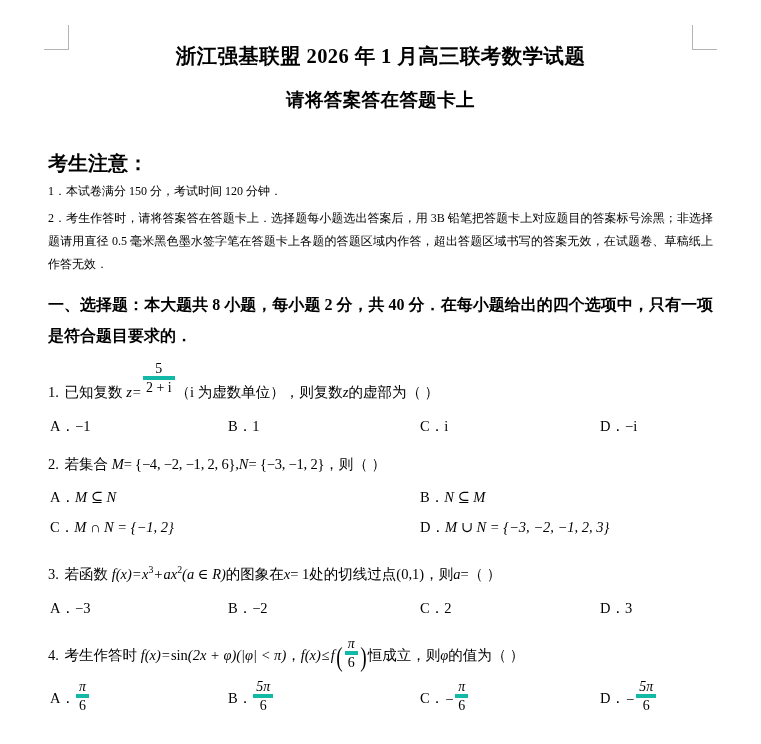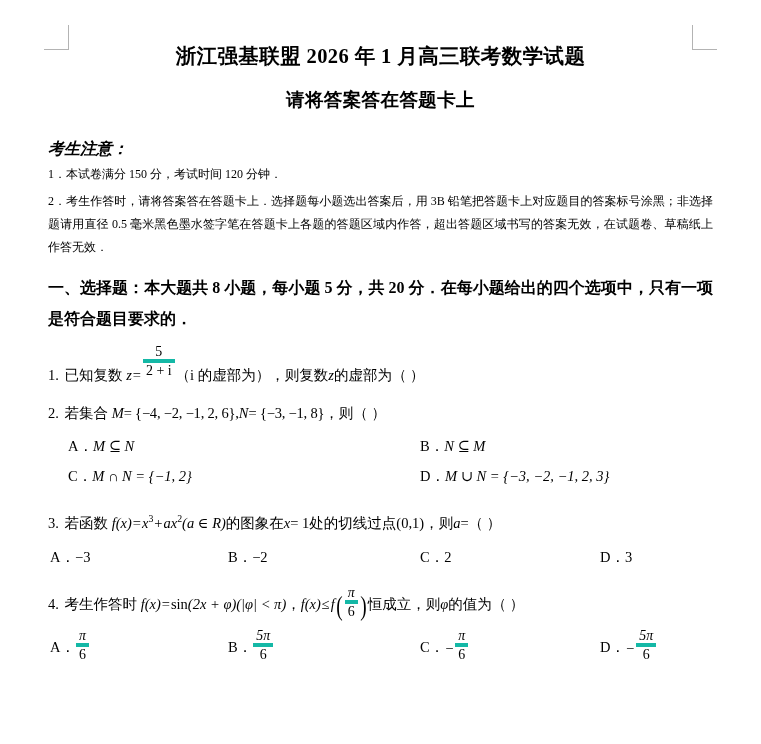--- a/index.html
+++ b/index.html
@@ -50,25 +50,24 @@
     letter-spacing: 0.4px;
     margin-top: 20px;
     line-height: 1.2;
   }
 
   .content {
     margin: 0 48px 0 48px;
   }
 
   .notice-heading {
-    font-size: 16px;
-    font-weight: bold;
-    margin-top: 28px;
+    font-size: 20px;
+    font-weight: bold;
+    margin-top: 40px;
     line-height: 1.25;
-    font-style: italic;
   }
   .notice-item {
     font-size: 12px;
     font-weight: normal;
     line-height: 1.92;
     text-align: justify;
     margin-top: 4px;
   }
   .section-heading {
     font-size: 16px;
@@ -107,21 +106,21 @@
 
   
   .opt-grid {
     position: relative;
     margin-top: 12px;
   }
   .opt-row {
     position: relative;
     height: 30px;
   }
-  .opt-row .col1 { position: absolute; left: 20px;   top: 0; white-space: nowrap; text-align: center; }
+  .opt-row .col1 { position: absolute; left: 2px;   top: 0; white-space: nowrap; text-align: center; }
   .opt-row .col2 { position: absolute; left: 372px; top: 0; white-space: nowrap; }
 
   
   .options.tall { height: 46px; }
   .options.tall .opt { top: -10px; }
 
   
   .mi {
     font-family: "Liberation Serif", "DejaVu Serif", serif;
     font-style: italic;
@@ -185,35 +184,41 @@
     <div class="doc-title">浙江强基联盟 2026 年 1 月高三联考数学试题</div>
     <div class="doc-subtitle">请将答案答在答题卡上</div>
   </div>
 
   <div class="content">
 
     <div class="notice-heading">考生注意：</div>
     <div class="notice-item">1．本试卷满分 150 分，考试时间 120 分钟．</div>
     <div class="notice-item">2．考生作答时，请将答案答在答题卡上．选择题每小题选出答案后，用 3B 铅笔把答题卡上对应题目的答案标号涂黑；非选择题请用直径 0.5 毫米黑色墨水签字笔在答题卡上各题的答题区域内作答，超出答题区域书写的答案无效，在试题卷、草稿纸上作答无效．</div>
 
-    <div class="section-heading">一、选择题：本大题共 8 小题，每小题 5 分，共 20 分．在每小题给出的四个选项中，只有一项是符合题目要求的．</div>
+    <div class="section-heading">一、选择题：本大题共 8 小题，每小题 2 分，共 40 分．在每小题给出的四个选项中，只有一项是符合题目要求的．</div>
 
     <div class="question">
       <div class="q-stem">
         <span class="q-num mn">1.</span>
         <span>已知复数</span>
-        <span class="mi">z</span><span class="mo">=</span><span class="frac frac-raised"><span class="num mn">5</span><span class="den mn">2 + i</span></span><span>（i 的虚部为），则复数</span><span class="mi">z</span><span>的虚部为（     ）</span>
+        <span class="mi">z</span><span class="mo">=</span><span class="frac frac-raised"><span class="num mn">5</span><span class="den mn">2 + i</span></span><span>（i 为虚数单位），则复数</span><span class="mi">z</span><span>的虚部为（     ）</span>
+      </div>
+      <div class="options">
+        <div class="opt opt-a"><span class="mn">A．</span><span class="mn">−1</span></div>
+        <div class="opt opt-b"><span class="mn">B．</span><span class="mn">1</span></div>
+        <div class="opt opt-c"><span class="mn">C．</span><span class="mn">i</span></div>
+        <div class="opt opt-d"><span class="mn">D．</span><span class="mn">−i</span></div>
       </div>
     </div>
 
     <div class="question">
       <div class="q-stem">
         <span class="q-num mn">2.</span>
         <span>若集合</span>
-        <span class="mi">M</span><span class="mn mtight">= {−4, −2, −1, 2, 6}</span><span class="mn">,</span><span class="mi">N</span><span class="mn mtight">= {−3, −1, 8}</span><span>，则（     ）</span>
+        <span class="mi">M</span><span class="mn mtight">= {−4, −2, −1, 2, 6}</span><span class="mn">,</span><span class="mi">N</span><span class="mn mtight">= {−3, −1, 2}</span><span>，则（     ）</span>
       </div>
       <div class="opt-grid">
         <div class="opt-row">
           <div class="col1"><span class="mn">A．</span><span class="mi">M ⊆ N</span></div>
           <div class="col2"><span class="mn">B．</span><span class="mi">N ⊆ M</span></div>
         </div>
         <div class="opt-row">
           <div class="col1"><span class="mn">C．</span><span class="mi">M ∩ N = {−1, 2}</span></div>
           <div class="col2"><span class="mn">D．</span><span class="mi">M ∪ N = {−3, −2, −1, 2, 3}</span></div>
         </div>

